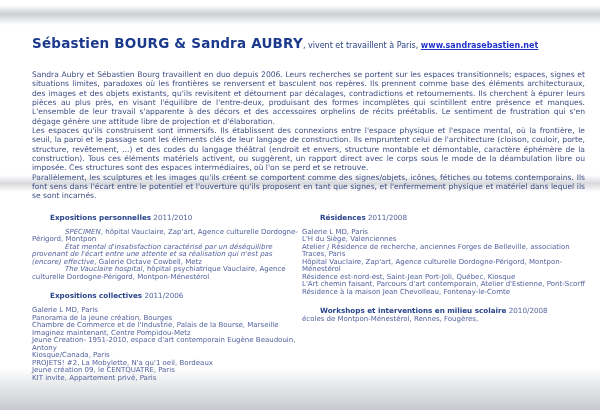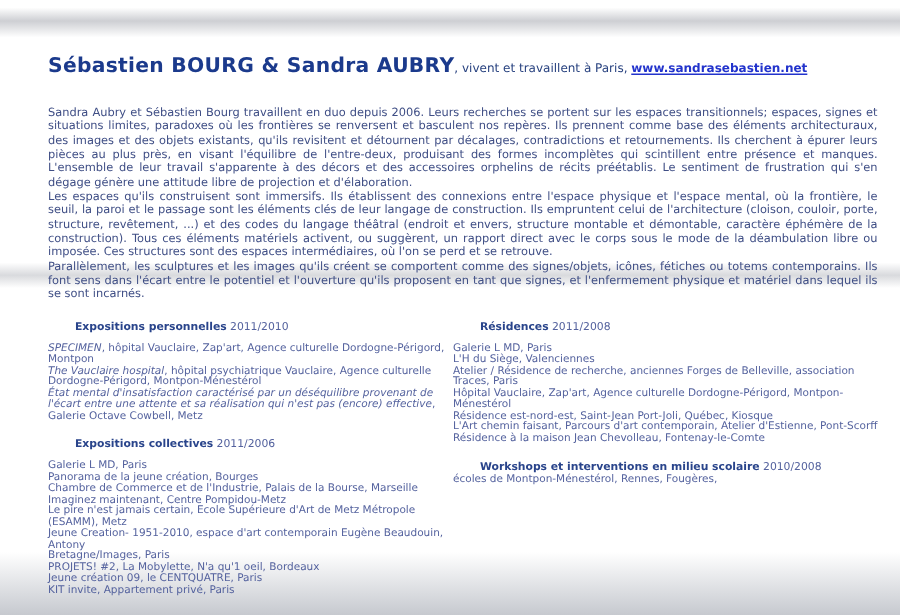--- a/index.html
+++ b/index.html
@@ -20,21 +20,21 @@
   .intro{margin-top:14px; width:553px;}
   .para{margin:0; font-size:7.6px; line-height:9.35px; color:#3f4e85; text-align:justify;}
   .cols{display:flex; margin-top:13px;}
   .col-left{flex:none; width:270px;}
   .col-right{flex:1;}
   .sec{margin-bottom:11px;}
   .sec-h{font-size:7.2px; line-height:8px; color:#54629e; margin-bottom:7px;padding-left:18px;}
   .sec-h b{color:#29448b; font-weight:bold;}
   .sec.tight .sec-h{margin-bottom:1px;}
   .item{font-size:7px; line-height:7.5px; color:#54629e;}
-  .item em{}
+  .item em{margin-left:33px;}
 </style>
 </head>
 <body>
 
 <div class="page">
   <div class="band band-top"></div>
   <div class="band band-mid"></div>
   <div class="band band-bottom"></div>
 
   <div class="content">
@@ -46,32 +46,31 @@
         <p class="para">Sandra Aubry et Sébastien Bourg travaillent en duo depuis 2006. Leurs recherches se portent sur les espaces transitionnels; espaces, signes et situations limites, paradoxes où les frontières se renversent et basculent nos repères. Ils prennent comme base des éléments architecturaux, des images et des objets existants, qu'ils revisitent et détournent par décalages, contradictions et retournements. Ils cherchent à épurer leurs pièces au plus près, en visant l'équilibre de l'entre-deux, produisant des formes incomplètes qui scintillent entre présence et manques. L'ensemble de leur travail s'apparente à des décors et des accessoires orphelins de récits préétablis. Le sentiment de frustration qui s'en dégage génère une attitude libre de projection et d'élaboration.</p>
         <p class="para">Les espaces qu'ils construisent sont immersifs. Ils établissent des connexions entre l'espace physique et l'espace mental, où la frontière, le seuil, la paroi et le passage sont les éléments clés de leur langage de construction. Ils empruntent celui de l'architecture (cloison, couloir, porte, structure, revêtement, ...) et des codes du langage théâtral (endroit et envers, structure montable et démontable, caractère éphémère de la construction). Tous ces éléments matériels activent, ou suggèrent, un rapport direct avec le corps sous le mode de la déambulation libre ou imposée. Ces structures sont des espaces intermédiaires, où l'on se perd et se retrouve.</p>
         <p class="para">Parallèlement, les sculptures et les images qu'ils créent se comportent comme des signes/objets, icônes, fétiches ou totems contemporains. Ils font sens dans l'écart entre le potentiel et l'ouverture qu'ils proposent en tant que signes, et l'enfermement physique et matériel dans lequel ils se sont incarnés.</p>
       </section>
 
     <div class="cols">
       <div class="col-left" id="col-left">
           <section class="sec">
             <div class="sec-h"><b>Expositions personnelles</b> 2011/2010</div>
             <div class="item"><em>SPECIMEN</em>, hôpital Vauclaire, Zap'art, Agence culturelle Dordogne-Périgord, Montpon</div>
+            <div class="item"><em>État mental d'insatisfaction caractérisé par un déséquilibre provenant de l'écart entre une attente et sa réalisation qui n'est pas (encore) effective</em>, Galerie Octave Cowbell, Metz</div>
             <div class="item"><em>The Vauclaire hospital</em>, hôpital psychiatrique Vauclaire, Agence culturelle Dordogne-Périgord, Montpon-Ménestérol</div>
-            <div class="item"><em>État mental d'insatisfaction caractérisé par un déséquilibre provenant de l'écart entre une attente et sa réalisation qui n'est pas (encore) effective</em>, Galerie Octave Cowbell, Metz</div>
           </section>
           <section class="sec">
             <div class="sec-h"><b>Expositions collectives</b> 2011/2006</div>
             <div class="item">Galerie L MD, Paris</div>
             <div class="item">Panorama de la jeune création, Bourges</div>
             <div class="item">Chambre de Commerce et de l'Industrie, Palais de la Bourse, Marseille</div>
             <div class="item">Imaginez maintenant, Centre Pompidou-Metz</div>
-            <div class="item">Le pire n'est jamais certain, Ecole Supérieure d'Art de Metz Métropole (ESAMM), Metz</div>
             <div class="item">Jeune Creation- 1951-2010, espace d'art contemporain Eugène Beaudouin, Antony</div>
-            <div class="item">Bretagne/Images, Paris</div>
+            <div class="item">Kiosque/Canada, Paris</div>
             <div class="item">PROJETS! #2, La Mobylette, N'a qu'1 oeil, Bordeaux</div>
             <div class="item">Jeune création 09, le CENTQUATRE, Paris</div>
             <div class="item">KIT invite, Appartement privé, Paris</div>
           </section>
         </div>
       <div class="col-right" id="col-right">
           <section class="sec">
             <div class="sec-h"><b>Résidences</b> 2011/2008</div>
             <div class="item">Galerie L MD, Paris</div>
             <div class="item">L'H du Siège, Valenciennes</div>

